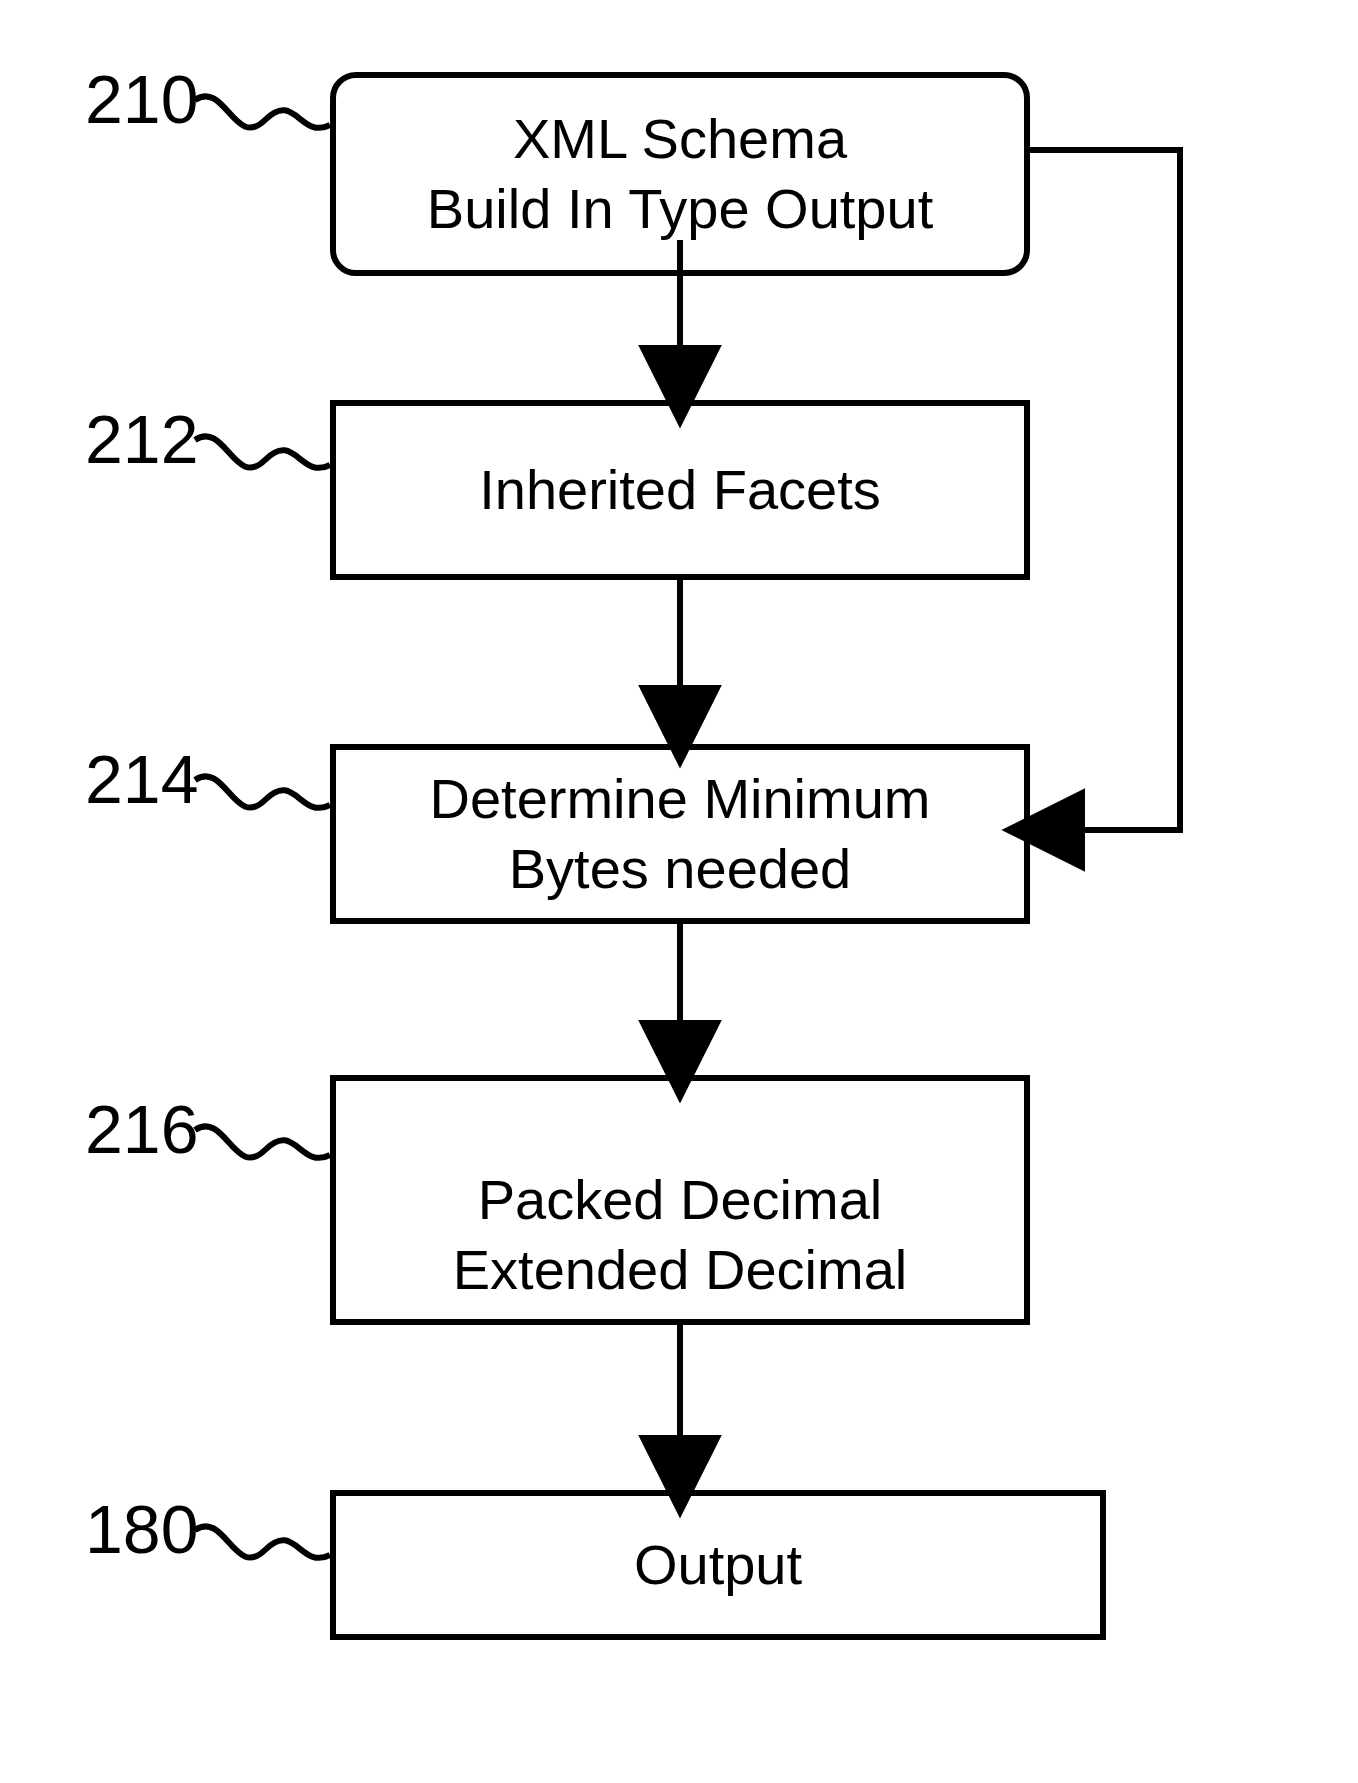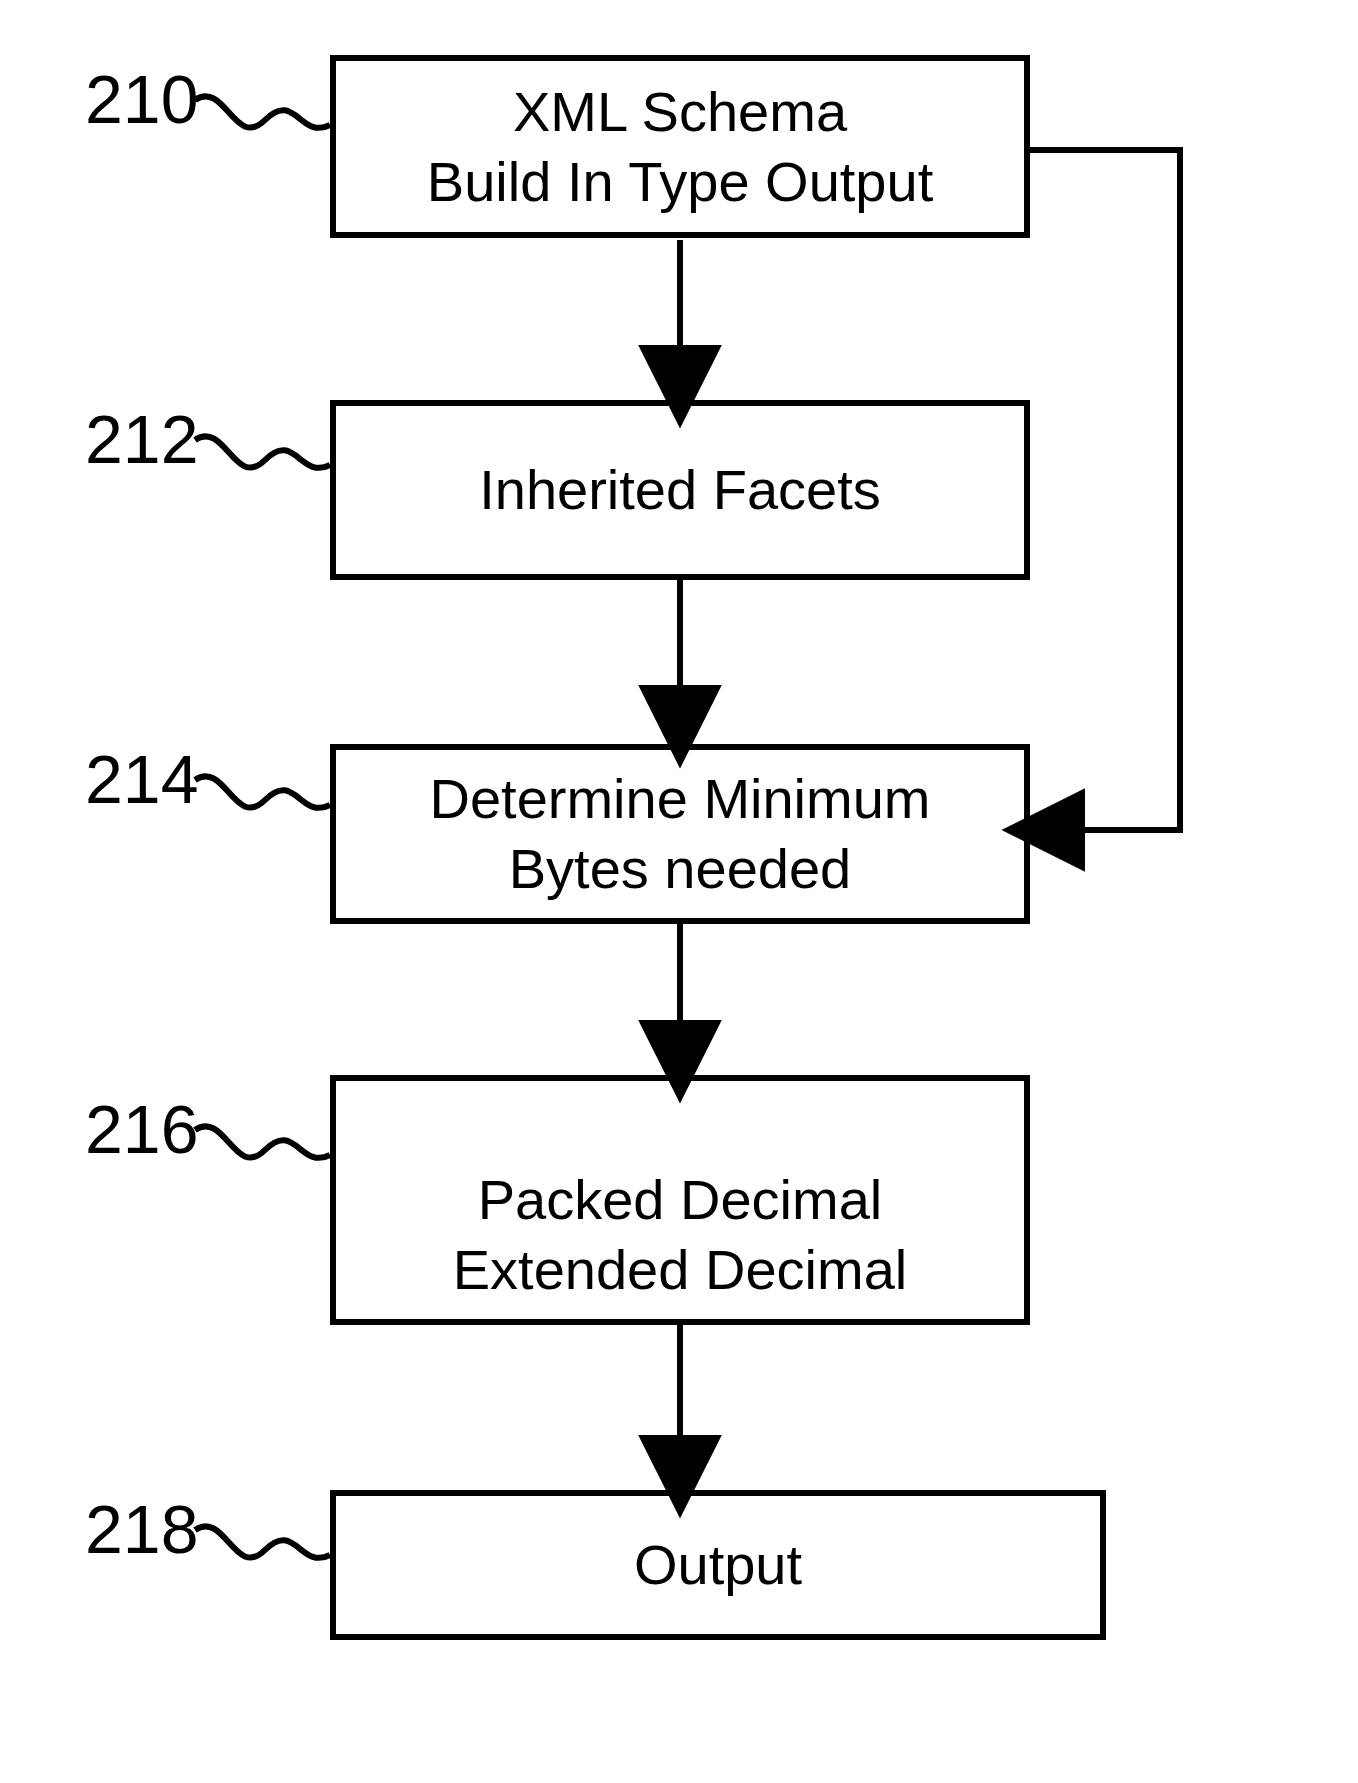--- a/index.html
+++ b/index.html
@@ -32,21 +32,21 @@
     color: #000;
   }
   svg.connector {
     position: absolute;
     overflow: visible;
   }
 </style>
 </head>
 <body>
 
-<div class="box" style="left:330px; top:55px; width:700px; height:183px;">
+<div class="box" style="left:330px; top:72px; width:700px; height:204px;border-radius:26px;">
   <div>
     <span>XML Schema</span><br>
     <span>Build In Type Output</span>
   </div>
 </div>
 
 <div class="box" style="left:330px; top:400px; width:700px; height:180px;">
   <div>
     <span>Inherited Facets</span><br>
   </div>
@@ -70,21 +70,21 @@
 <div class="box" style="left:330px; top:1490px; width:776px; height:150px;">
   <div>
     <span>Output</span>
   </div>
 </div>
 
 <div class="label" style="left:85px;  top:60px;">210</div>
 <div class="label" style="left:85px;  top:400px;">212</div>
 <div class="label" style="left:85px;  top:740px;">214</div>
 <div class="label" style="left:85px;  top:1090px;">216</div>
-<div class="label" style="left:85px;  top:1490px;">218</div>
+<div class="label" style="left:85px;  top:1490px;">180</div>
 
 <svg class="connector" width="1358" height="1783" viewBox="0 0 1358 1783" style="left:0; top:0;">
   <defs>
     <marker id="arrow" viewBox="0 0 20 20" refX="12" refY="10" markerWidth="14" markerHeight="14" orient="auto-start-reverse">
       <path d="M0,0 L20,10 L0,20 Z" fill="#000"></path>
     </marker>
   </defs>
 
   <line x1="680" y1="240" x2="680" y2="395" stroke="#000" stroke-width="6" marker-end="url(#arrow)"></line>
   <line x1="680" y1="580" x2="680" y2="735" stroke="#000" stroke-width="6" marker-end="url(#arrow)"></line>

